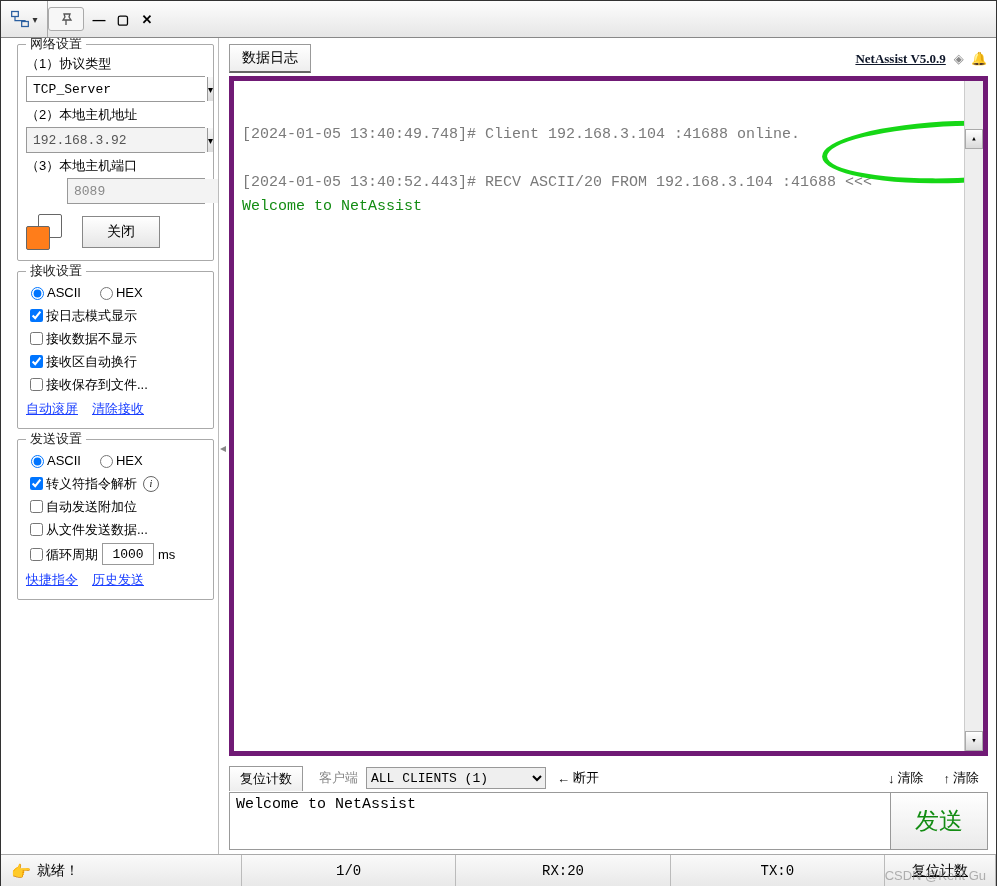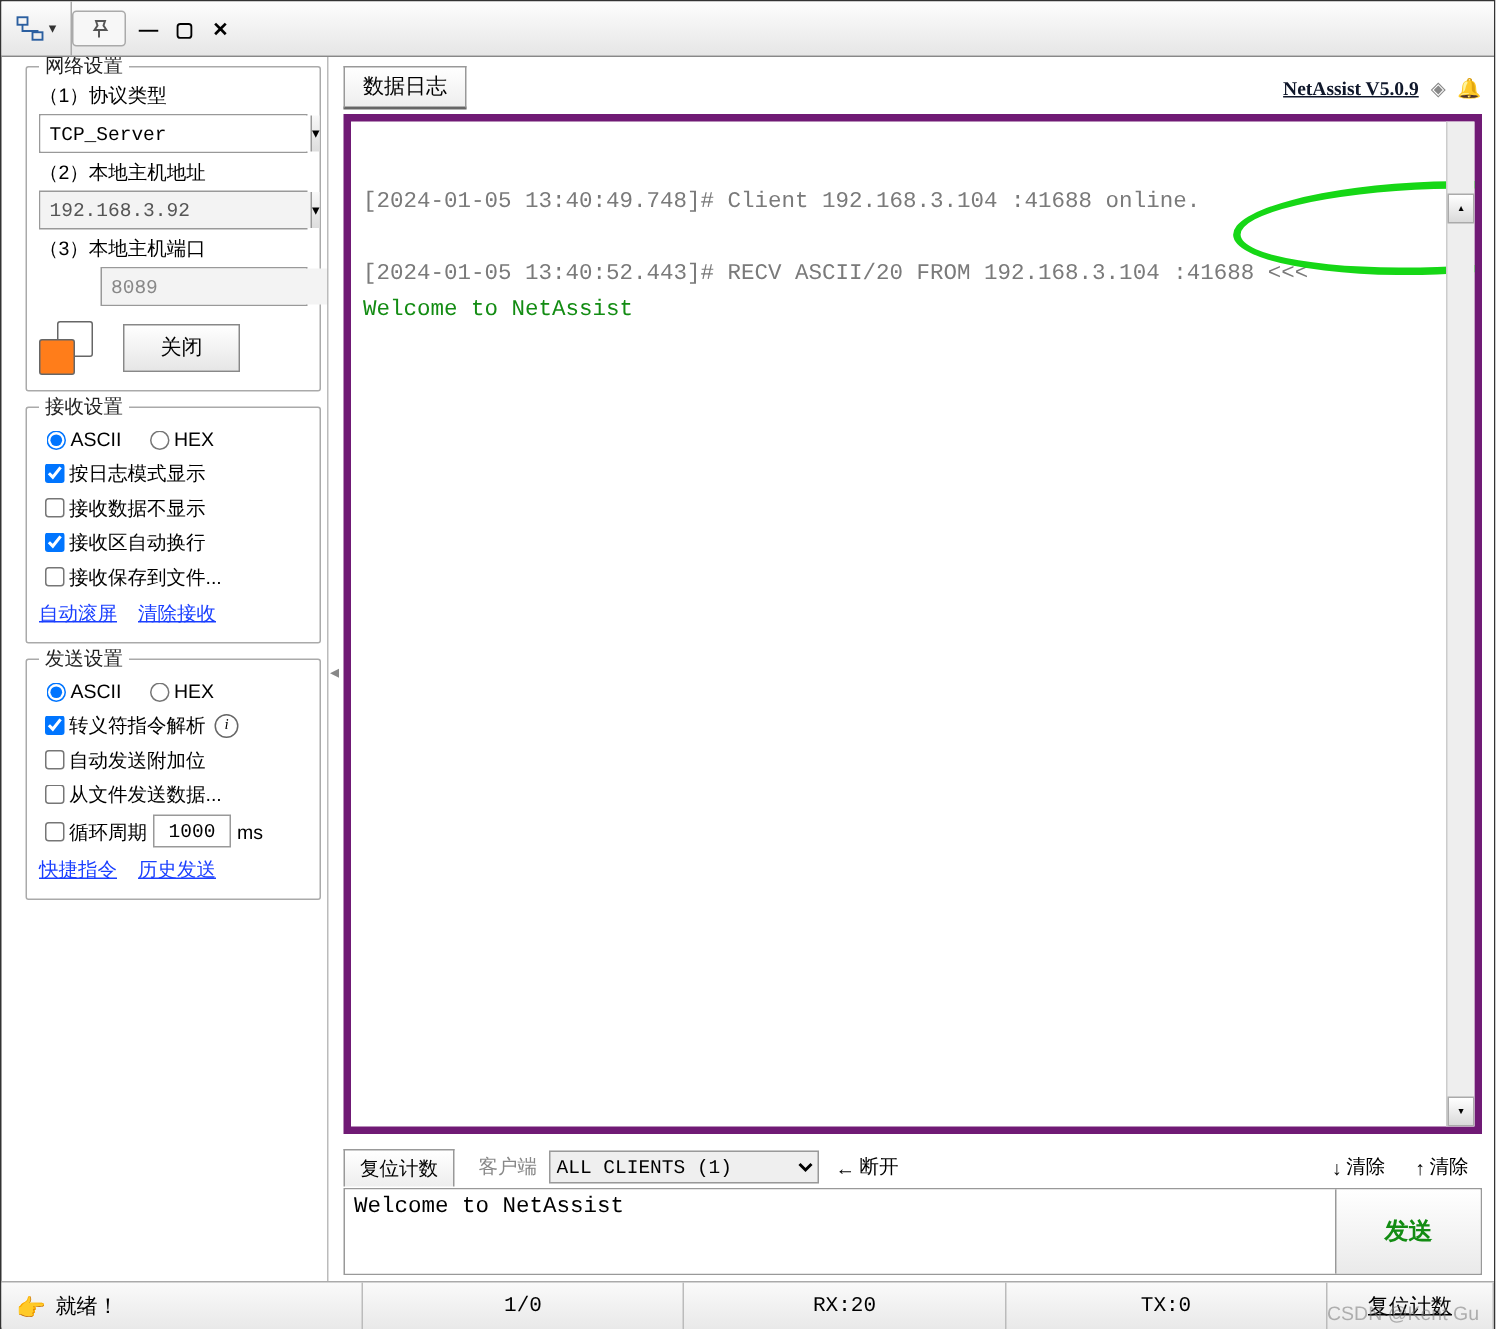--- a/index.html
+++ b/index.html
@@ -57,21 +57,21 @@
   .vscroll .btn-s{height:18px;background:linear-gradient(#fff,#dadada);border:1px solid #aaa;display:flex;align-items:center;justify-content:center;font-size:9px;}
   .vscroll .down{position:absolute;bottom:0;left:0;right:0;}
   .send-sec{margin-top:8px;}
   .send-bar{display:flex;align-items:center;gap:2px;height:28px;}
   .send-tab{border:1px solid #999;border-bottom:0;padding:3px 10px;background:linear-gradient(#fff,#eee);}
   .client-lbl{color:#888;margin:0 6px 0 14px;}
   .sel{border:1px solid #999;height:22px;font-family:"Consolas","Courier New",monospace;font-size:13px;min-width:180px;}
   .toolbtn{display:flex;align-items:center;gap:3px;padding:2px 8px;cursor:pointer;border:1px solid transparent;}
   .send-inputwrap{display:flex;border:1px solid #999;height:56px;}
   .send-inputwrap textarea{flex:1;border:0;resize:none;padding:3px 6px;font-family:"Consolas","Courier New",monospace;font-size:15px;outline:none;}
-  .send-btn{width:96px;border-left:1px solid #999;background:linear-gradient(#fff,#eaeaea);display:flex;align-items:center;justify-content:center;color:#138c13;font-size:16px;font-weight:bold;cursor:pointer;}
+  .send-btn{width:96px;border-left:1px solid #999;background:linear-gradient(#fff,#eaeaea);display:flex;align-items:center;justify-content:center;color:#138c13;font-size:24px;font-weight:normal;cursor:pointer;}
 
   
   .status{height:32px;border-top:1px solid #aaa;display:flex;align-items:stretch;background:linear-gradient(#fafafa,#e8e8e8);font-family:"SimSun","Consolas",monospace;font-size:14px;}
   .status .cell{border-right:1px solid #bbb;display:flex;align-items:center;padding:0 10px;}
   .status .cell.ready{gap:6px;width:220px;}
   .status .cell.mid{flex:1;justify-content:center;font-family:"Consolas","Courier New",monospace;}
   .status .reset{cursor:pointer;text-decoration:underline;color:#000;width:90px;justify-content:center;}
   .watermark{position:absolute;right:10px;bottom:2px;color:rgba(120,120,120,.55);font-size:13px;font-family:Arial;}
   .hand{color:#caa020;font-size:16px;}
 </style>

